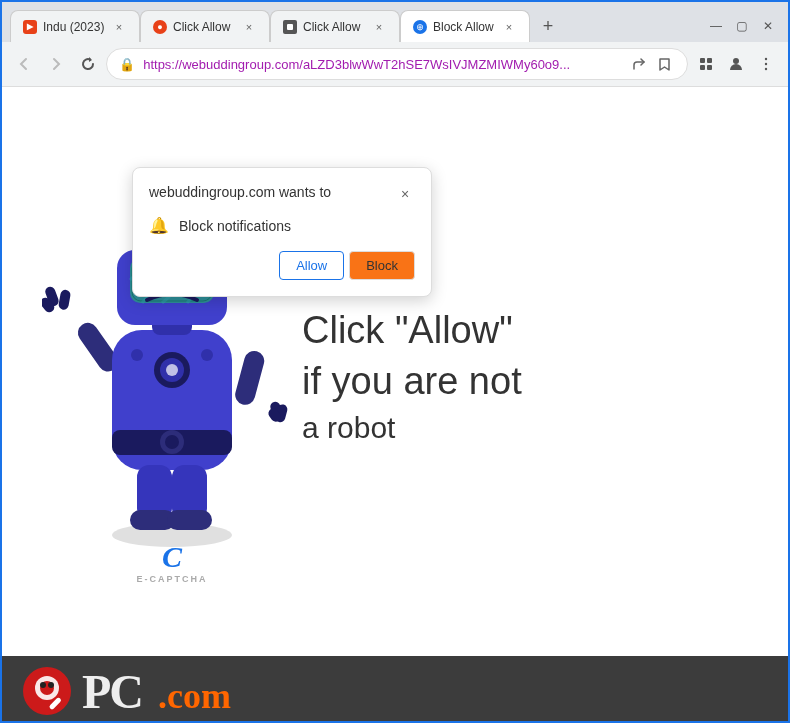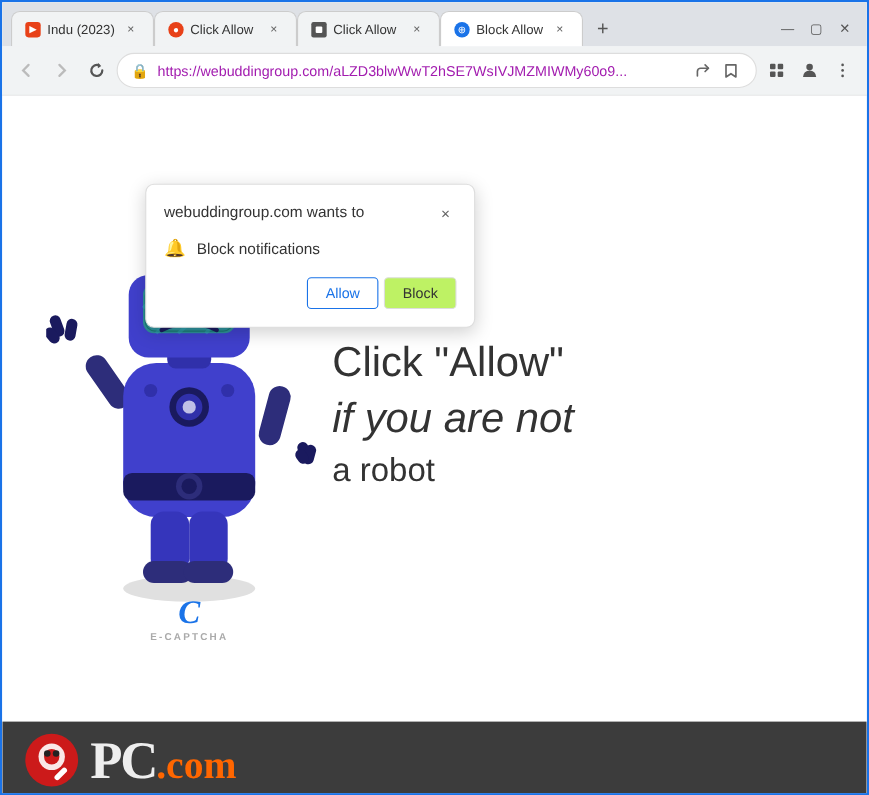--- a/index.html
+++ b/index.html
@@ -222,21 +222,21 @@
       background: #fff;
       color: #1a73e8;
       font-size: 13px;
       cursor: pointer;
       font-weight: 500;
     }
     .btn-block {
       padding: 6px 16px;
       border: 1px solid #ddd;
       border-radius: 4px;
-      background: #bef264;
+      background: #f97316;
       color: #333;
       font-size: 13px;
       cursor: pointer;
       font-weight: 500;
     }
 
     
     .page-content {
       background: #fff;
       height: calc(723px - 84px);
@@ -487,39 +487,39 @@
 
       <div style="display:flex;flex-direction:column;align-items:center;margin-top:-10px;">
         <span style="font-size:30px;font-weight:900;color:#1a73e8;font-style:italic;font-family:Georgia,serif;">C</span>
         <span style="font-size:9px;color:#aaa;letter-spacing:2px;font-weight:600;">E-CAPTCHA</span>
       </div>
     </div>
 
     <div class="main-text">
       <div style="line-height:1.35;">
         <div style="font-size:38px;font-weight:400;color:#333;">Click "Allow"</div>
-        <div style="font-size:38px;font-weight:400;color:#333;font-style:italic;">if you are not</div>
+        <div style="font-size:38px;font-weight:400;color:#333;">if you are not</div>
         <div style="font-size:30px;font-weight:400;color:#333;">a robot</div>
       </div>
     </div>
   </div>
 
   <div class="brand-bar">
 
     <div style="position:relative;width:50px;height:50px;">
       <svg width="50" height="50" viewBox="0 0 50 50">
         <circle cx="25" cy="25" r="24" fill="#cc1a1a"></circle>
         <circle cx="25" cy="22" r="12" fill="white" opacity="0.9"></circle>
         <circle cx="25" cy="22" r="7" fill="#cc1a1a"></circle>
 
         <rect x="33" y="31" width="5" height="14" rx="2.5" fill="white" transform="rotate(45, 35, 35)"></rect>
 
         <circle cx="21" cy="19" r="3" fill="#222"></circle>
         <circle cx="29" cy="19" r="3" fill="#222"></circle>
       </svg>
     </div>
 
-    <div style="display:flex;align-items:baseline;gap:0;">
+    <div style="display:flex;align-items:baseline;gap:16px;">
       <span style="font-size:48px;font-weight:900;color:#eee;font-family:Georgia,serif;letter-spacing:-2px;">PC</span>
       <span style="font-size:36px;font-weight:700;color:#ff6600;font-family:Georgia,serif;">.com</span>
     </div>
   </div>
 </div>
 
 </body></html>

